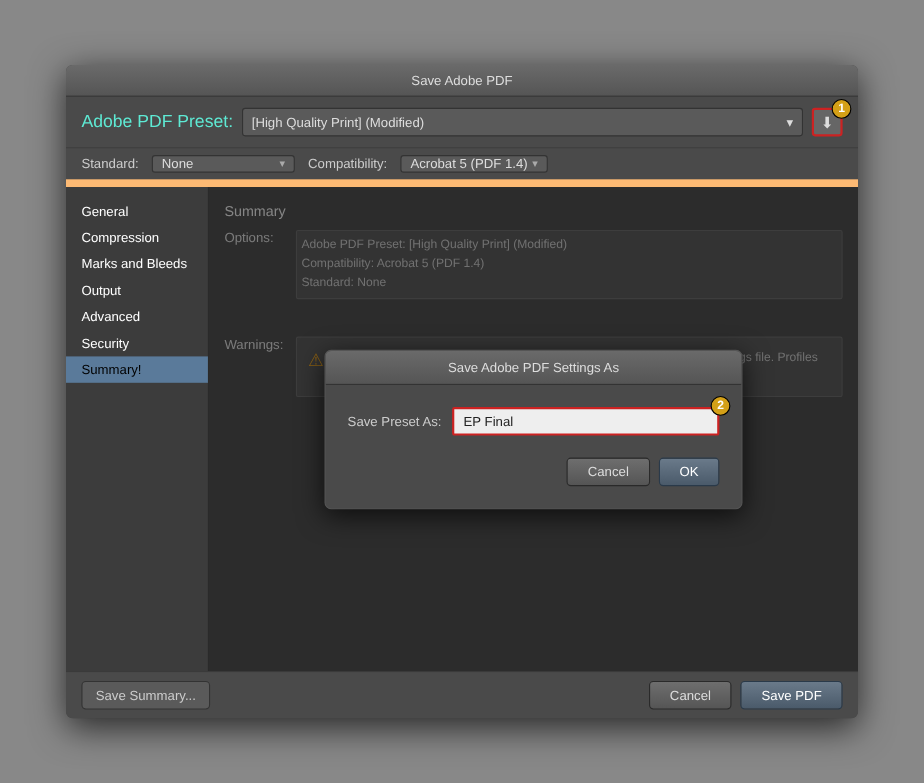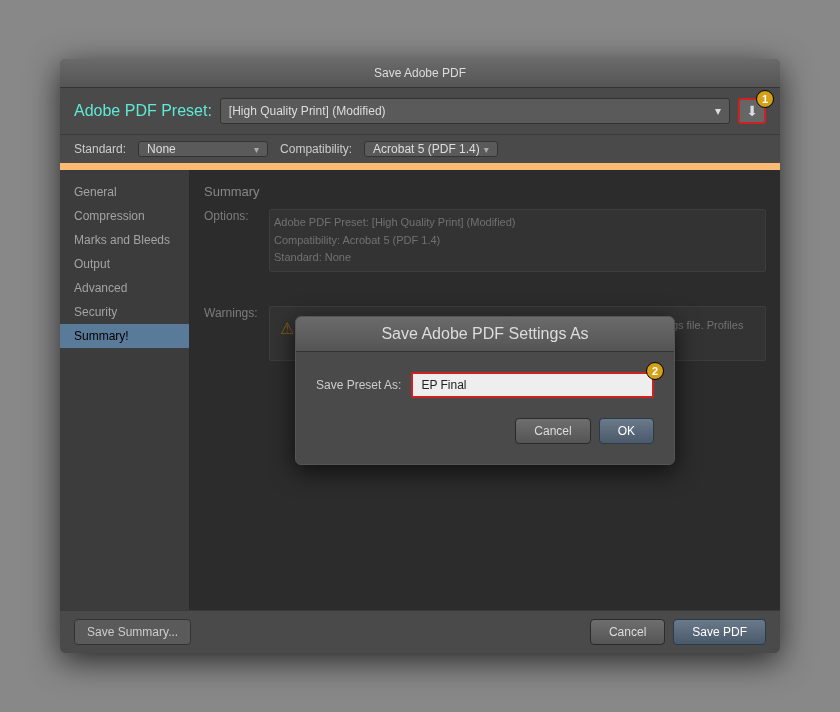--- a/index.html
+++ b/index.html
@@ -116,21 +116,21 @@
     }
     .sidebar {
       width: 130px;
       background: #3c3c3c;
       padding: 10px 0;
       flex-shrink: 0;
       border-right: 1px solid #2a2a2a;
     }
     .sidebar-item {
       padding: 5px 14px;
-      color: #a3a3a3;
+      color: #ffffff;
       font-size: 12px;
       cursor: pointer;
     }
     .sidebar-item.active {
       background: #5a7a9a;
       color: #000000;
     }
     .content-area {
       flex: 1;
       background: #4a4a4a;
@@ -224,21 +224,21 @@
       border-radius: 6px;
       width: 380px;
       box-shadow: 0 6px 24px rgba(0,0,0,0.7);
       overflow: hidden;
     }
     .modal-title-bar {
       background: linear-gradient(to bottom, #6a6a6a, #555);
       text-align: center;
       padding: 8px 0;
       color: #ddd;
-      font-size: 16px;
+      font-size: 12px;
       font-weight: 500;
       border-bottom: 1px solid #333;
     }
     .modal-body {
       padding: 20px;
     }
     .modal-field {
       display: flex;
       align-items: center;
       gap: 10px;

